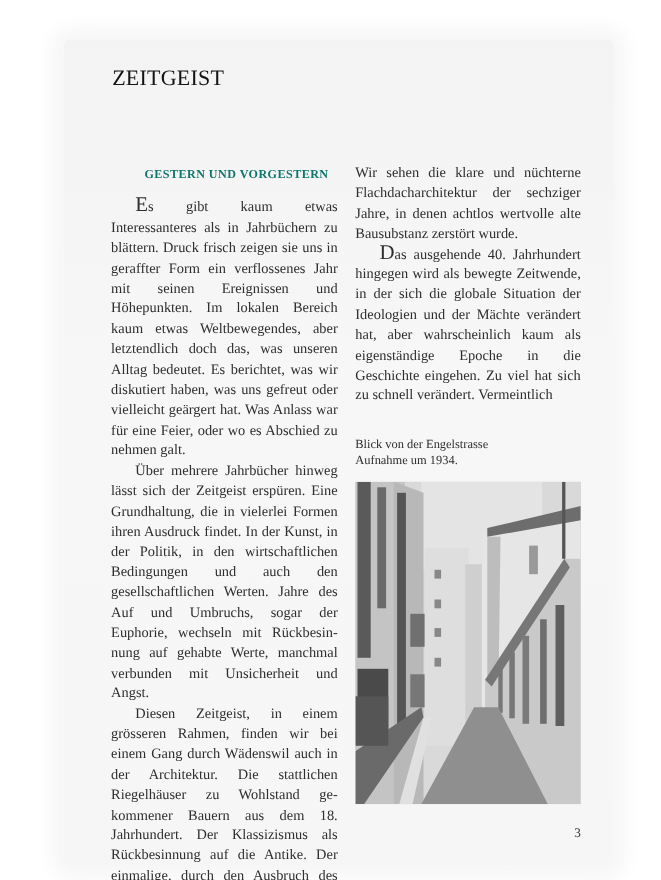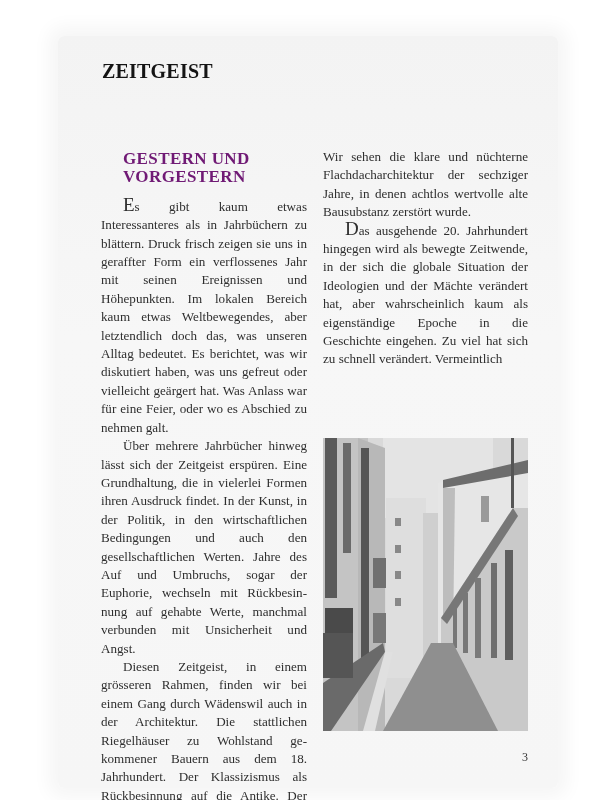--- a/index.html
+++ b/index.html
@@ -1,28 +1,28 @@
 <!DOCTYPE html>
 <html><head>
 <meta charset="utf-8">
 <style>
   html, body { margin:0; padding:0; }
   body { width:601px; height:800px; background:#ffffff; position:relative; overflow:hidden;
          font-family:"Liberation Serif", "DejaVu Serif", serif; color:#2a2a2a; }
   .sheet { position:absolute; left:58px; top:36px; width:500px; height:752px;
            background:linear-gradient(180deg,#f3f3f3 0%,#f7f7f7 40%,#f6f6f6 100%);
            box-shadow:0 0 18px 10px #f6f6f6; border-radius:6px; }
-  .title { position:absolute; left:102px; top:60px; font-size:20px; font-weight:bold;
+  .title { position:absolute; left:102px; top:60px; font-size:20px; font-weight:normal;
            color:#141414; letter-spacing:0.2px; margin:0; }
   .col { position:absolute; font-size:13.1px; line-height:18.4px; text-align:justify;
          hyphens:manual; color:#2e2e2e; }
   .col-left { left:101px; top:150px; width:206px; }
   .col-right { left:323px; top:148px; width:205px; }
-  .heading { font-weight:bold; font-size:17px; letter-spacing:0.4px; color:#701a75;
-             margin:0 0 12px 0; text-align:left; }
+  .heading { font-weight:bold; font-size:11px; letter-spacing:0.4px; color:#0f766e;
+             margin:0 0 12px 0; text-align:center; }
   .col-left .heading { padding-left:22px; margin-bottom:11px; }
   .col-right .heading { padding-left:22px; margin:20px 0 13px 0; }
   p { margin:0; text-indent:22px; }
   p.first { text-indent:22px; }
   .dropcap { font-size:19px; line-height:14px; }
   .caption { position:absolute; left:323px; top:397px; width:210px; font-size:11.3px;
              line-height:15.2px; color:#2e2e2e; }
   .photo { position:absolute; left:323px; top:438px; width:205px; height:293px;
            background:#cfcfcf; overflow:hidden; }
   .page-number { position:absolute; left:522px; top:750px; font-size:12px; color:#333; }
@@ -36,24 +36,26 @@
 
 <div class="col col-left">
   <div class="heading">GESTERN UND VORGESTERN</div>
   <p class="first"><span class="dropcap">E</span><span>s gibt kaum etwas Interessanteres als in Jahrbüchern zu blättern. Druck frisch zeigen sie uns in geraffter Form ein verflossenes Jahr mit seinen Ereignissen und Höhepunkten. Im lokalen Bereich kaum etwas Weltbewegendes, aber letzt­endlich doch das, was unseren Alltag be­deutet. Es berichtet, was wir diskutiert haben, was uns gefreut oder vielleicht ge­ärgert hat. Was Anlass war für eine Feier, oder wo es Abschied zu nehmen galt.</span></p>
   <p>Über mehrere Jahrbücher hinweg lässt sich der Zeitgeist erspüren. Eine Grundhaltung, die in vielerlei Formen ihren Ausdruck findet. In der Kunst, in der Politik, in den wirtschaftlichen Bedingun­gen und auch den gesellschaftlichen Wer­ten. Jahre des Auf  und Umbruchs, sogar der Euphorie, wechseln mit Rückbesin­nung auf gehabte Werte, manchmal ver­bunden mit Unsicherheit und Angst.</p>
   <p>Diesen Zeitgeist, in einem grösseren Rahmen, finden wir bei einem Gang durch Wädenswil auch in der Architektur. Die stattlichen Riegelhäuser zu Wohlstand ge­kommener Bauern aus dem 18. Jahrhun­dert. Der Klassizismus als Rückbesinnung auf die Antike. Der einmalige, durch den Ausbruch des Ersten Weltkrieges jäh un­terbrochene Jugendstil, der, als Zeichen des Aufbruchs, neue, ganz eigene Wege suchte. Wir denken an die grossen Archi­tekten unseres Jahrhunderts, Corbusier, Aalto, Gropius mit dem Bauhaus, die ver­suchten, zukunftsweisende Formen des Zusammenlebens in ihre Architektur und städtebaulichen Konzepte zu integrieren.</p>
 </div>
 
 <div class="col col-right">
   <p style="text-indent:0">Wir sehen die klare und nüchterne Flach­dacharchitektur der sechziger Jahre, in denen achtlos wertvolle alte Bausubstanz zerstört wurde.</p>
-  <p class="first"><span class="dropcap">D</span><span>as ausgehende 20. Jahrhundert hingegen wird als bewegte Zeitwende, in der sich die globale Situation der Ideolo­gien und der Mächte verändert hat, aber wahrscheinlich kaum als eigenständige Epoche in die Geschichte eingehen. Zu viel hat sich zu schnell verändert. Vermeintlich</span></p>
+  <p class="first"><span class="dropcap">D</span><span>as ausgehende 40. Jahrhundert hingegen wird als bewegte Zeitwende, in der sich die globale Situation der Ideolo­gien und der Mächte verändert hat, aber wahrscheinlich kaum als eigenständige Epoche in die Geschichte eingehen. Zu viel hat sich zu schnell verändert. Vermeintlich</span></p>
 </div>
 
 <div class="caption">
+  <div>Blick von der Engelstrasse</div>
+  <div>Aufnahme um 1934.</div>
 </div>
 
 <div class="photo">
   <svg width="205" height="293" viewBox="0 0 205 293">
     <rect x="0" y="0" width="205" height="293" fill="#d9d9d9"></rect>
 
     <rect x="60" y="0" width="110" height="80" fill="#e4e4e4"></rect>
 
     <polygon points="0,0 45,0 45,293 0,293" fill="#c4c4c4"></polygon>
     <rect x="2" y="0" width="12" height="160" fill="#5a5a5a"></rect>

